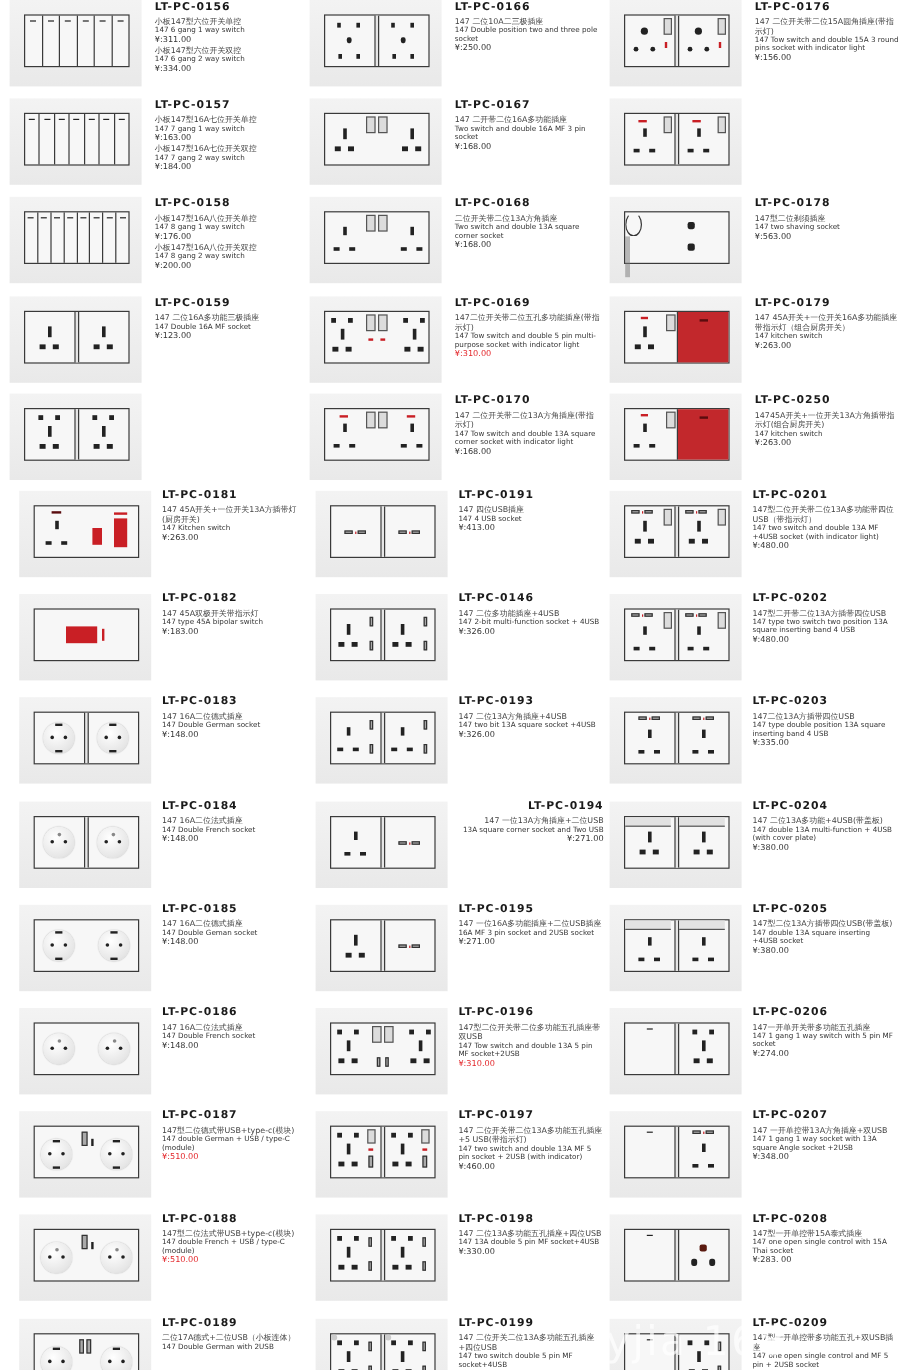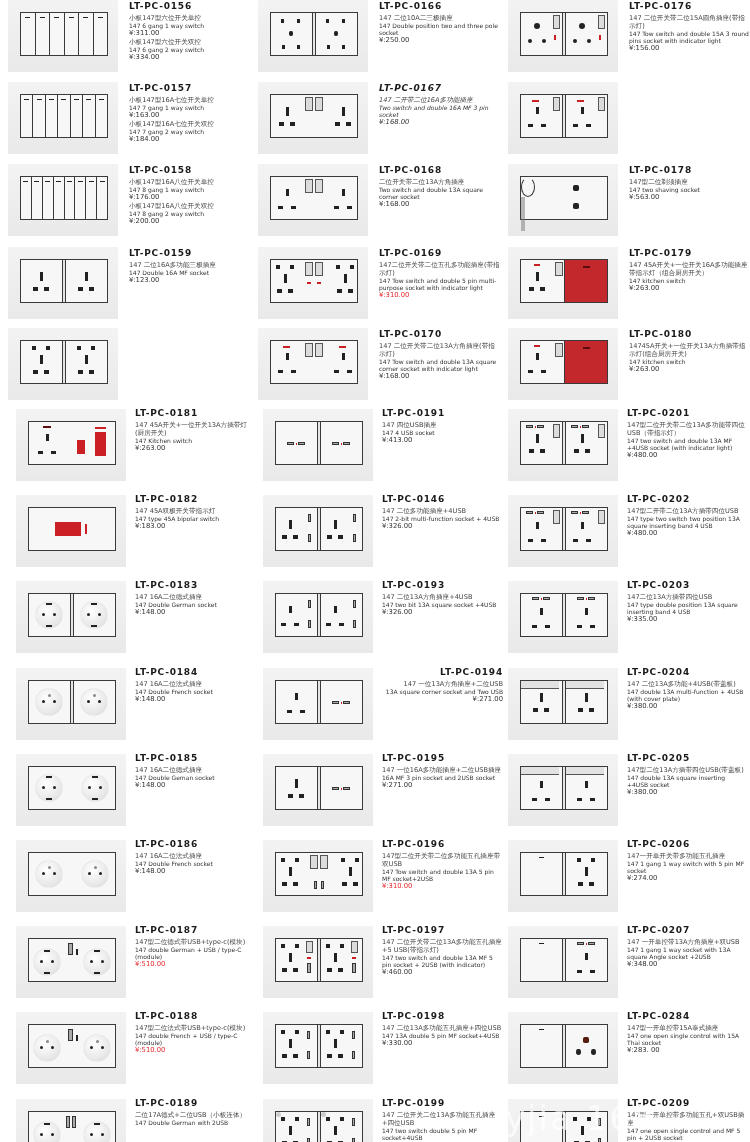--- a/index.html
+++ b/index.html
@@ -155,21 +155,21 @@
       <div class="info">
         <div class="code">LT-PC-0157</div>
         <div class="cn">小板147型16A七位开关单控</div>
         <div class="en">147 7 gang 1 way switch</div>
         <div class="price">¥:163.00</div>
         <div class="cn">小板147型16A七位开关双控</div>
         <div class="en">147 7 gang 2 way switch</div>
         <div class="price">¥:184.00</div>
       </div>
     </div>
-    <div class="card" style="left: 250px; top: 90px; font-style: italic;">
+    <div class="card" style="left: 250px; top: 90px;">
       <div class="thumb">
         <div class="plate">
           <div class="gang">
             <div class="pin" style="left: 14.5px; top: 12px; width: 3px; height: 9px;"></div>
             <div class="pin" style="left: 8px; top: 27px; width: 5px; height: 4px;"></div>
             <div class="pin" style="left: 19px; top: 27px; width: 5px; height: 4px;"></div>
             <div class="pin" style="left: 70.5px; top: 12px; width: 3px; height: 9px;"></div>
             <div class="pin" style="left: 64px; top: 27px; width: 5px; height: 4px;"></div>
             <div class="pin" style="left: 75px; top: 27px; width: 5px; height: 4px;"></div>
             <div class="rocker" style="left: 34px; top: 2px; width: 8px; height: 14px;"></div>
@@ -411,21 +411,21 @@
             <div class="pin" style="left: 20px; top: 29px; width: 5px; height: 3px;"></div>
             <div class="rocker" style="left: 34px; top: 2px; width: 8px; height: 14px;"></div>
             <div class="led" style="left: 13px; top: 4px; width: 6px; height: 1.5px;"></div>
           </div>
           <div class="gang red-panel">
             <div class="pin" style="left: 18px; top: 6px; width: 7px; height: 1.5px; background: rgb(90, 12, 14);"></div>
           </div>
         </div>
       </div>
       <div class="info">
-        <div class="code">LT-PC-0180</div>
+        <div class="code">LT-PC-0250</div>
         <div class="cn">14745A开关+一位开关13A方角插带指示灯(组合厨房开关)</div>
         <div class="en">147 kitchen switch</div>
         <div class="price">¥:263.00</div>
       </div>
     </div>
     <div class="card" style="left: 8px; top: 415px; height: 86px;">
       <div class="thumb" style="top: 2px; height: 72px;">
         <div class="plate">
           <div class="gang">
             <div class="pin" style="left: 16.5px; top: 12px; width: 3px; height: 7px;"></div>
@@ -1032,21 +1032,21 @@
           </div>
           <div class="gap"></div>
           <div class="gang">
             <div class="pin" style="left: 17px; top: 12px; width: 6px; height: 6px; border-radius: 30%; background: rgb(90, 26, 16);"></div>
             <div class="pin" style="left: 10px; top: 24px; width: 5px; height: 6px; border-radius: 40%;"></div>
             <div class="pin" style="left: 25px; top: 24px; width: 5px; height: 6px; border-radius: 40%;"></div>
           </div>
         </div>
       </div>
       <div class="info" style="left: 127px;">
-        <div class="code">LT-PC-0284</div>
+        <div class="code">LT-PC-0208</div>
         <div class="cn">147型一开单控带15A泰式插座</div>
         <div class="en">147 one open single control with 15A Thai socket</div>
         <div class="price">¥:283. 00</div>
       </div>
     </div>
     <div class="card" style="left: 8px; top: 1105px; height: 86px;">
       <div class="thumb" style="top: 2px; height: 72px;">
         <div class="plate">
           <div class="gang">
             <div class="round" style="left: 5px; top: 10px; width: 26px; height: 26px;">

